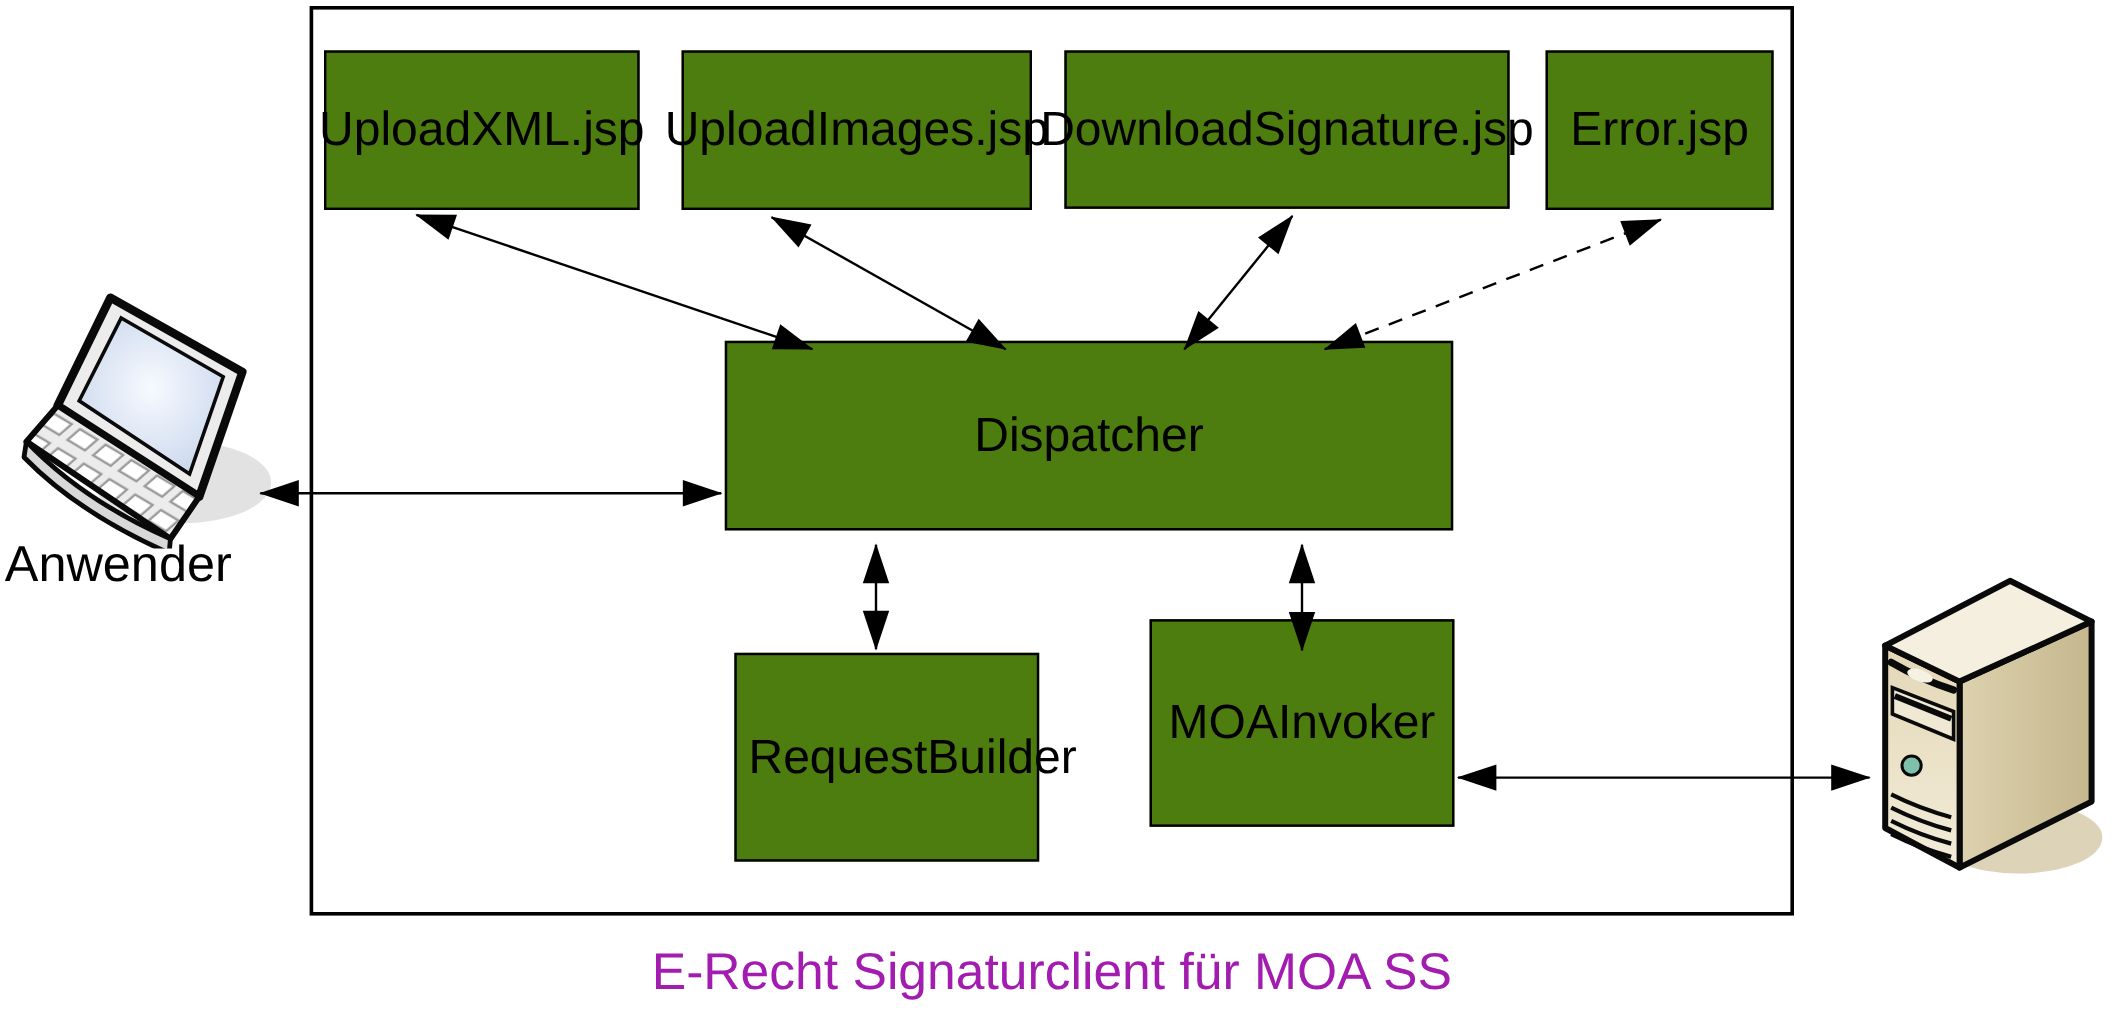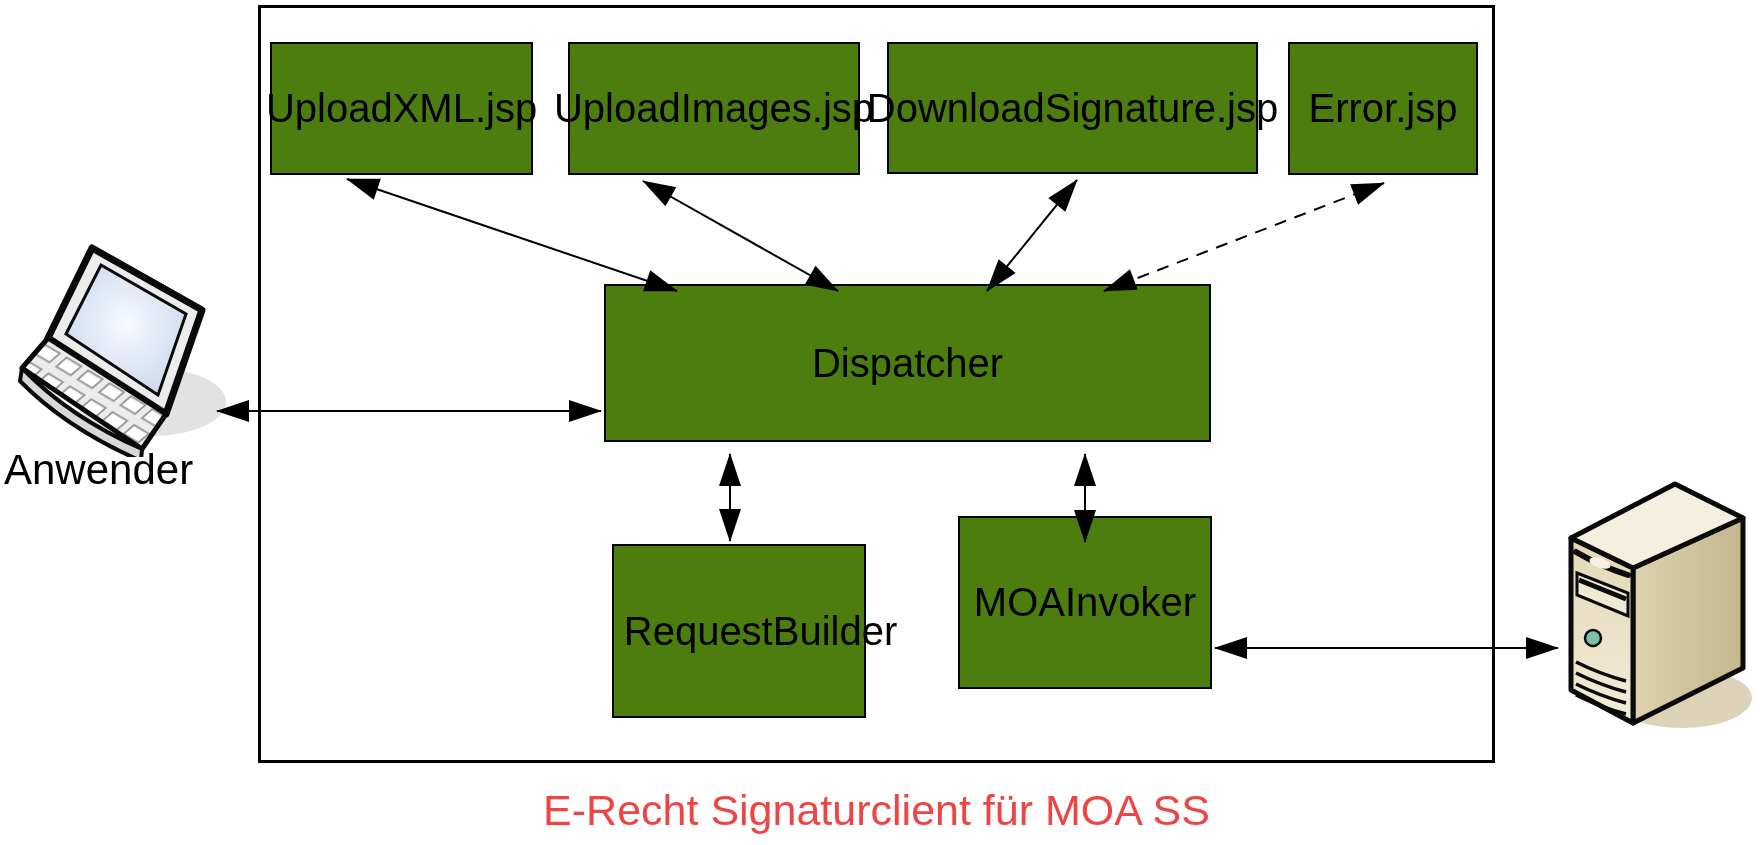--- a/index.html
+++ b/index.html
@@ -31,21 +31,21 @@
   .label{
     position:absolute;
     font-size:42px;color:#000000;
     white-space:nowrap;
     z-index:2;
   }
   .caption{
     position:absolute;
     left:258px;top:786px;width:1237px;
     text-align:center;
-    font-size:43px;color:#ef4444;
+    font-size:43px;color:#a21caf;
     z-index:2;
   }
   svg.overlay{
     position:absolute;left:0;top:0;
     z-index:3;
     pointer-events:none;
   }
   svg.icon{position:absolute;z-index:2;}
 </style>
 </head>

